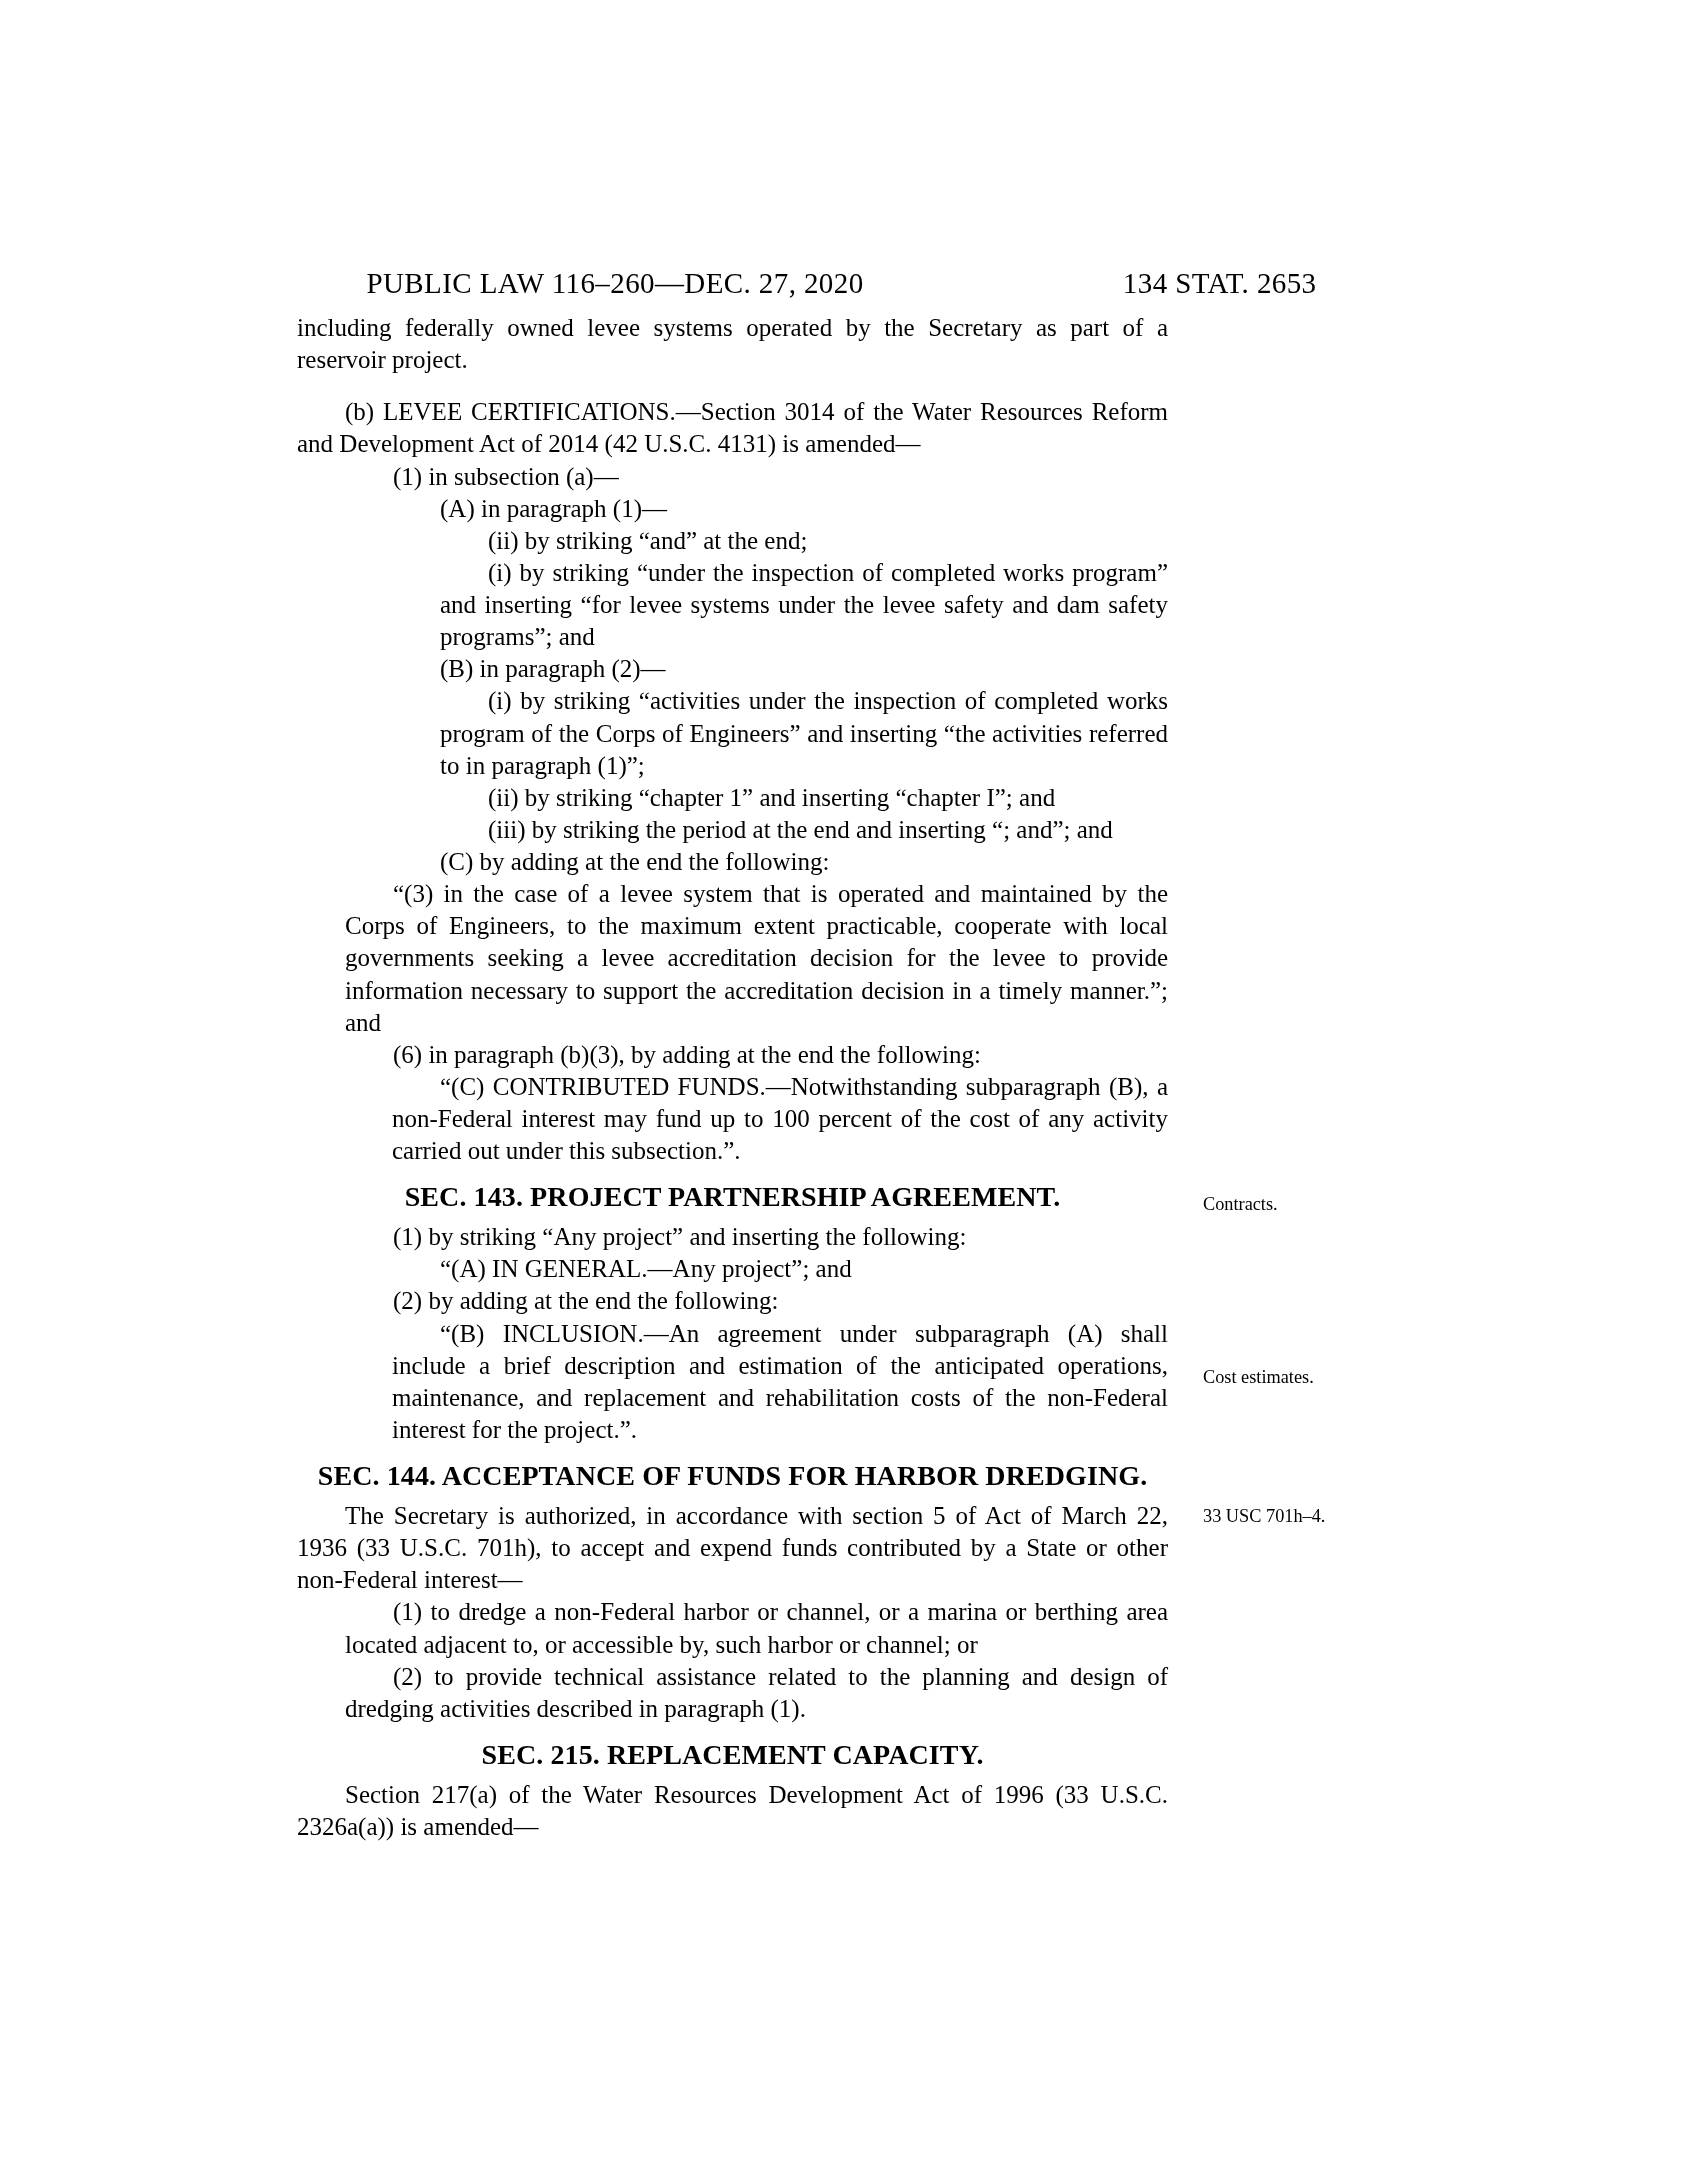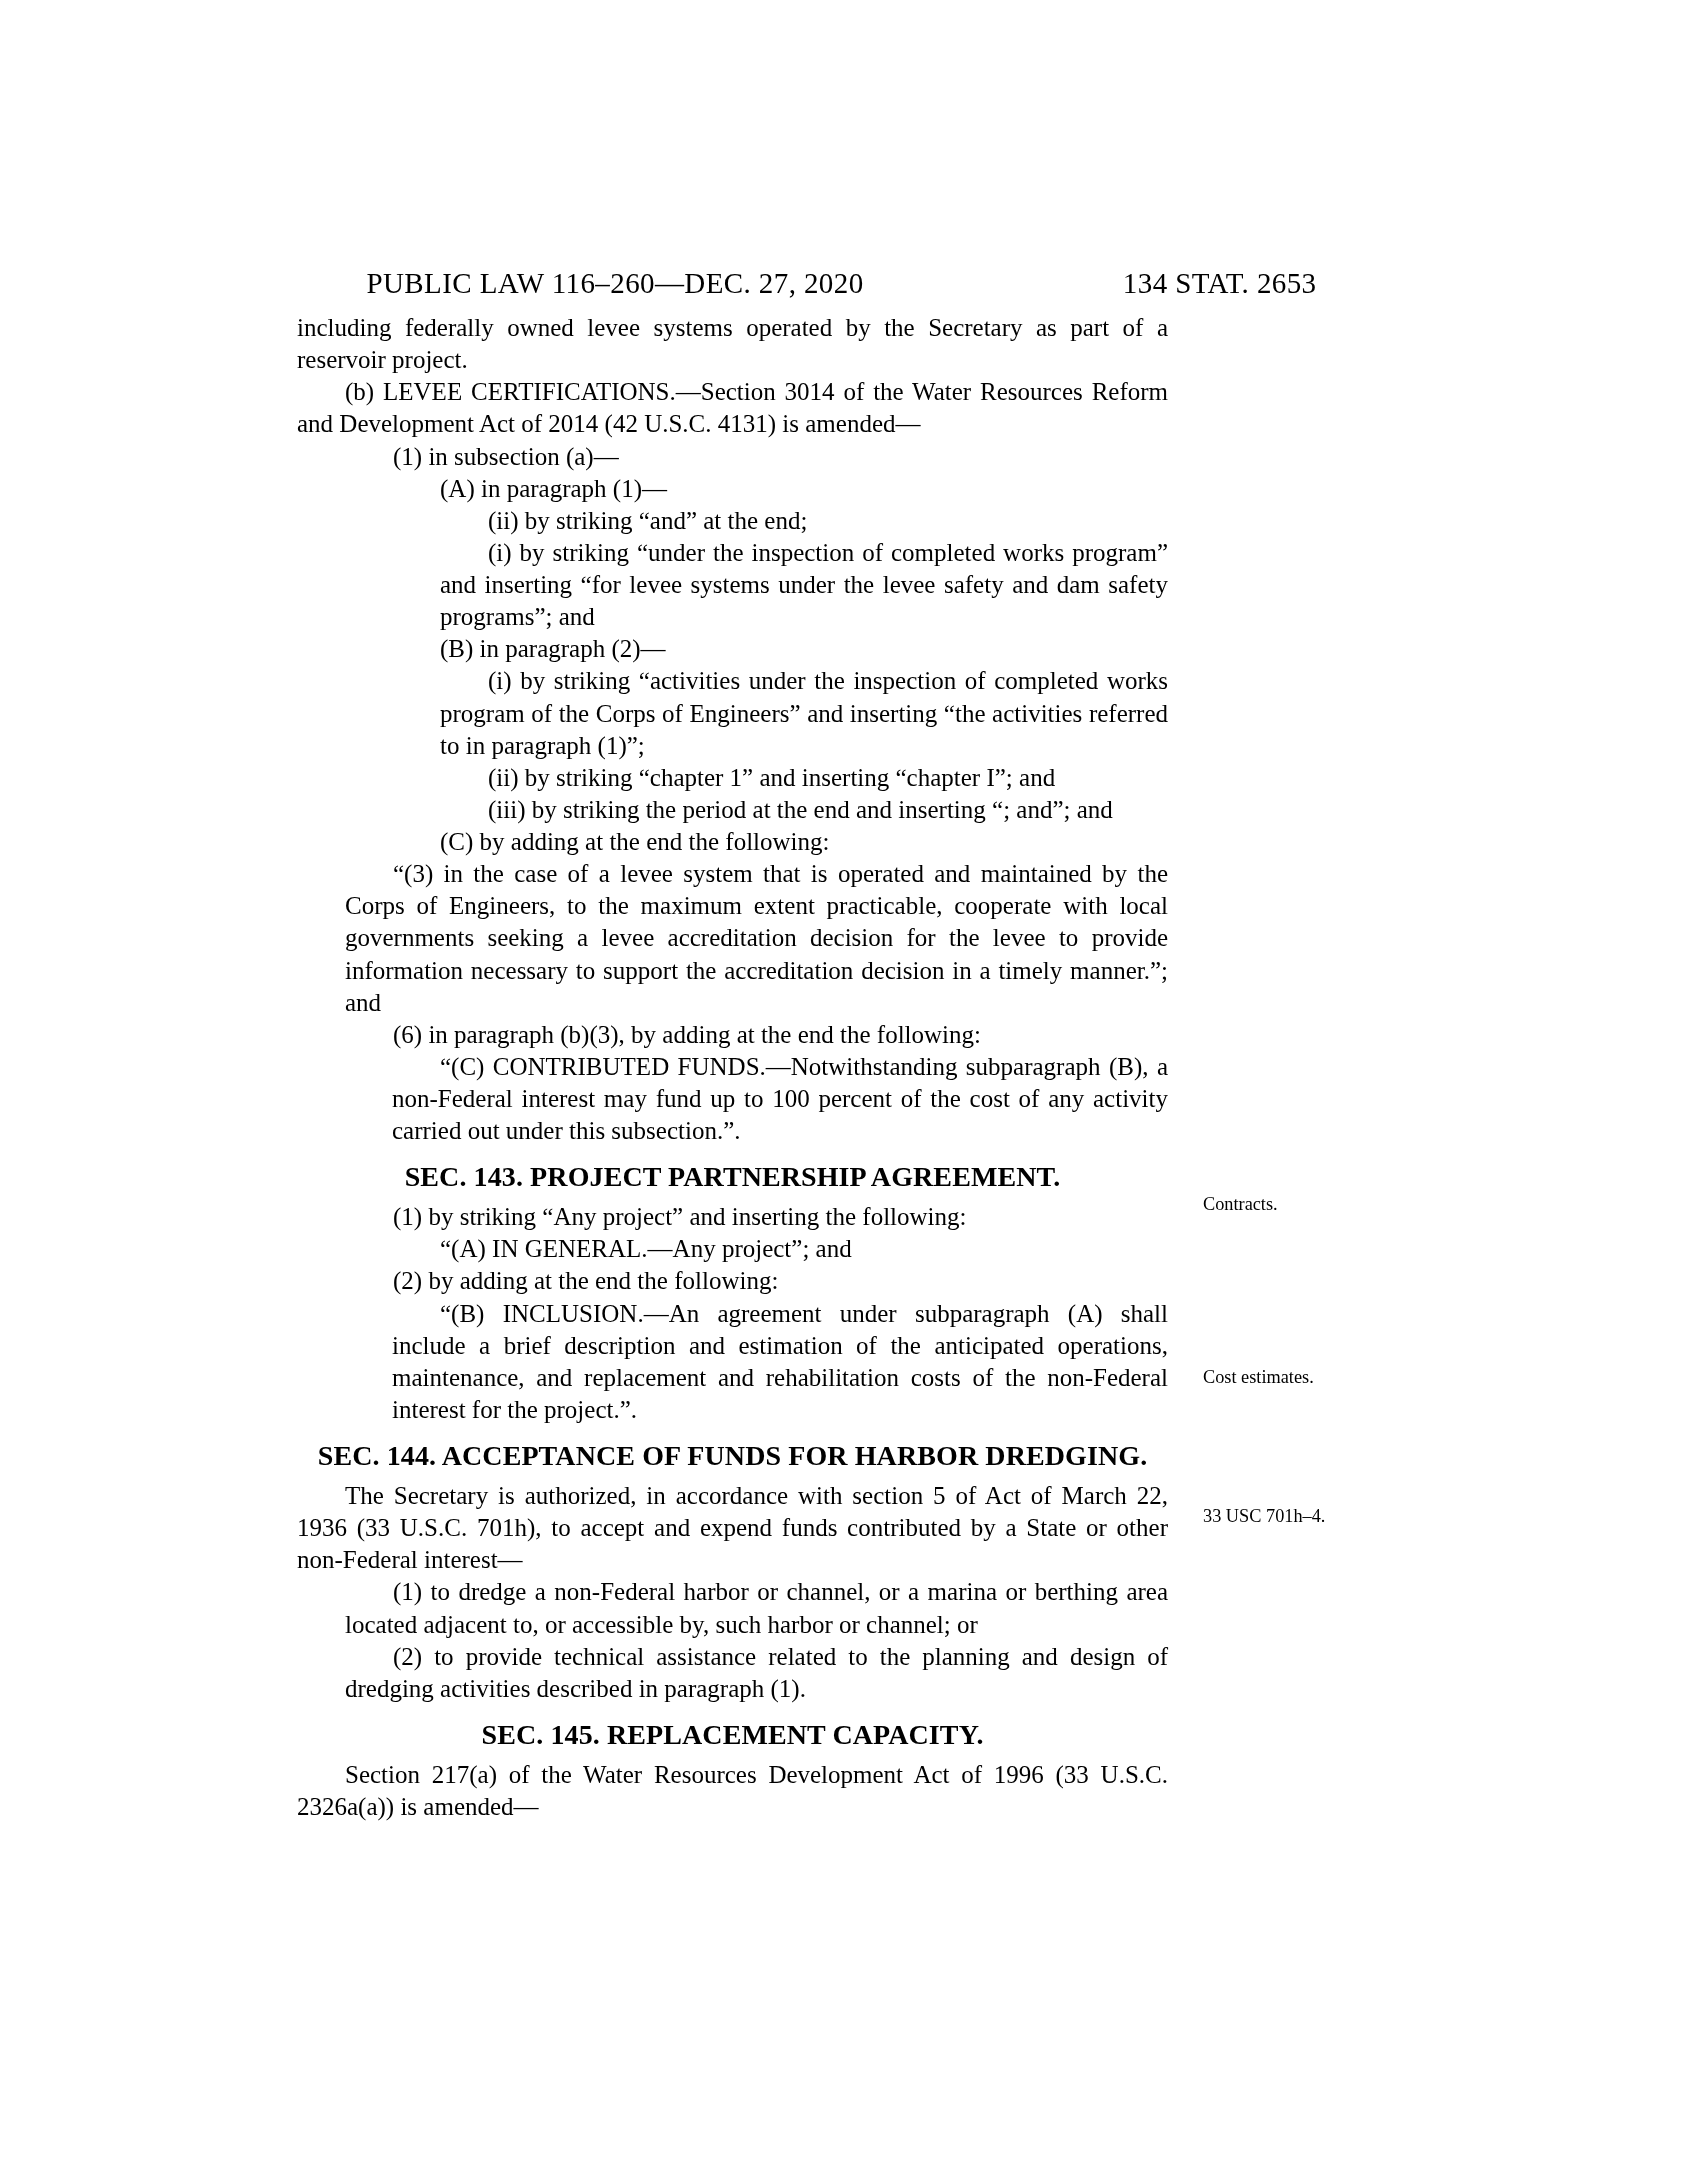--- a/index.html
+++ b/index.html
@@ -54,21 +54,21 @@
     width: 871px;
     font-size: 25px;
     line-height: 1.285;
     text-align: justify;
     text-justify: inter-word;
   }
   p {
     margin: 0;
     text-indent: 0;
   }
-  .ind1 { padding-left: 0px; text-indent: 48px; }
+  .ind1 { padding-left: 0px; text-indent: 48px; margin-top: 20px; }
   .ind2 { padding-left: 48px; text-indent: 48px; }
   .ind3 { padding-left: 95px; text-indent: 48px; }
   .ind4 { padding-left: 143px; text-indent: 48px; }
   .quote2 { padding-left: 48px; text-indent: 48px; }
   .noind { text-indent: 0; }
   .sec-head {
     font-weight: bold;
     font-size: 28px;
     margin-top: 12px;
     margin-bottom: 6px;
@@ -125,21 +125,21 @@
     <p class="ind2">(1) by striking “Any project” and inserting the following:</p>
     <p class="ind3">“(A) IN GENERAL.—Any project”; and</p>
     <p class="ind2">(2) by adding at the end the following:</p>
     <p class="ind3">“(B) INCLUSION.—An agreement under subparagraph (A) shall include a brief description and estimation of the anticipated operations, maintenance, and replacement and rehabilitation costs of the non-Federal interest for the project.”.</p>
 
     <p class="sec-head">SEC. 144. ACCEPTANCE OF FUNDS FOR HARBOR DREDGING.</p>
     <p class="after-head">The Secretary is authorized, in accordance with section 5 of Act of March 22, 1936 (33 U.S.C. 701h), to accept and expend funds contributed by a State or other non-Federal interest—</p>
     <p class="ind2">(1) to dredge a non-Federal harbor or channel, or a marina or berthing area located adjacent to, or accessible by, such harbor or channel; or</p>
     <p class="ind2">(2) to provide technical assistance related to the planning and design of dredging activities described in paragraph (1).</p>
 
-    <p class="sec-head">SEC. 145. REPLACEMENT CAPACITY.</p>
+    <p class="sec-head">SEC. 215. REPLACEMENT CAPACITY.</p>
     <p class="after-head">Section 217(a) of the Water Resources Development Act of 1996 (33 U.S.C. 2326a(a)) is amended—</p>
 
   </div>
 
   <div class="margin-notes">
     <div class="margin-note" style="top: 881px;">Contracts.</div>
     <div class="margin-note" style="top: 1054px;">Cost estimates.</div>
     <div class="margin-note" style="top: 1193px;">33 USC 701h–4.</div>
   </div>
 

